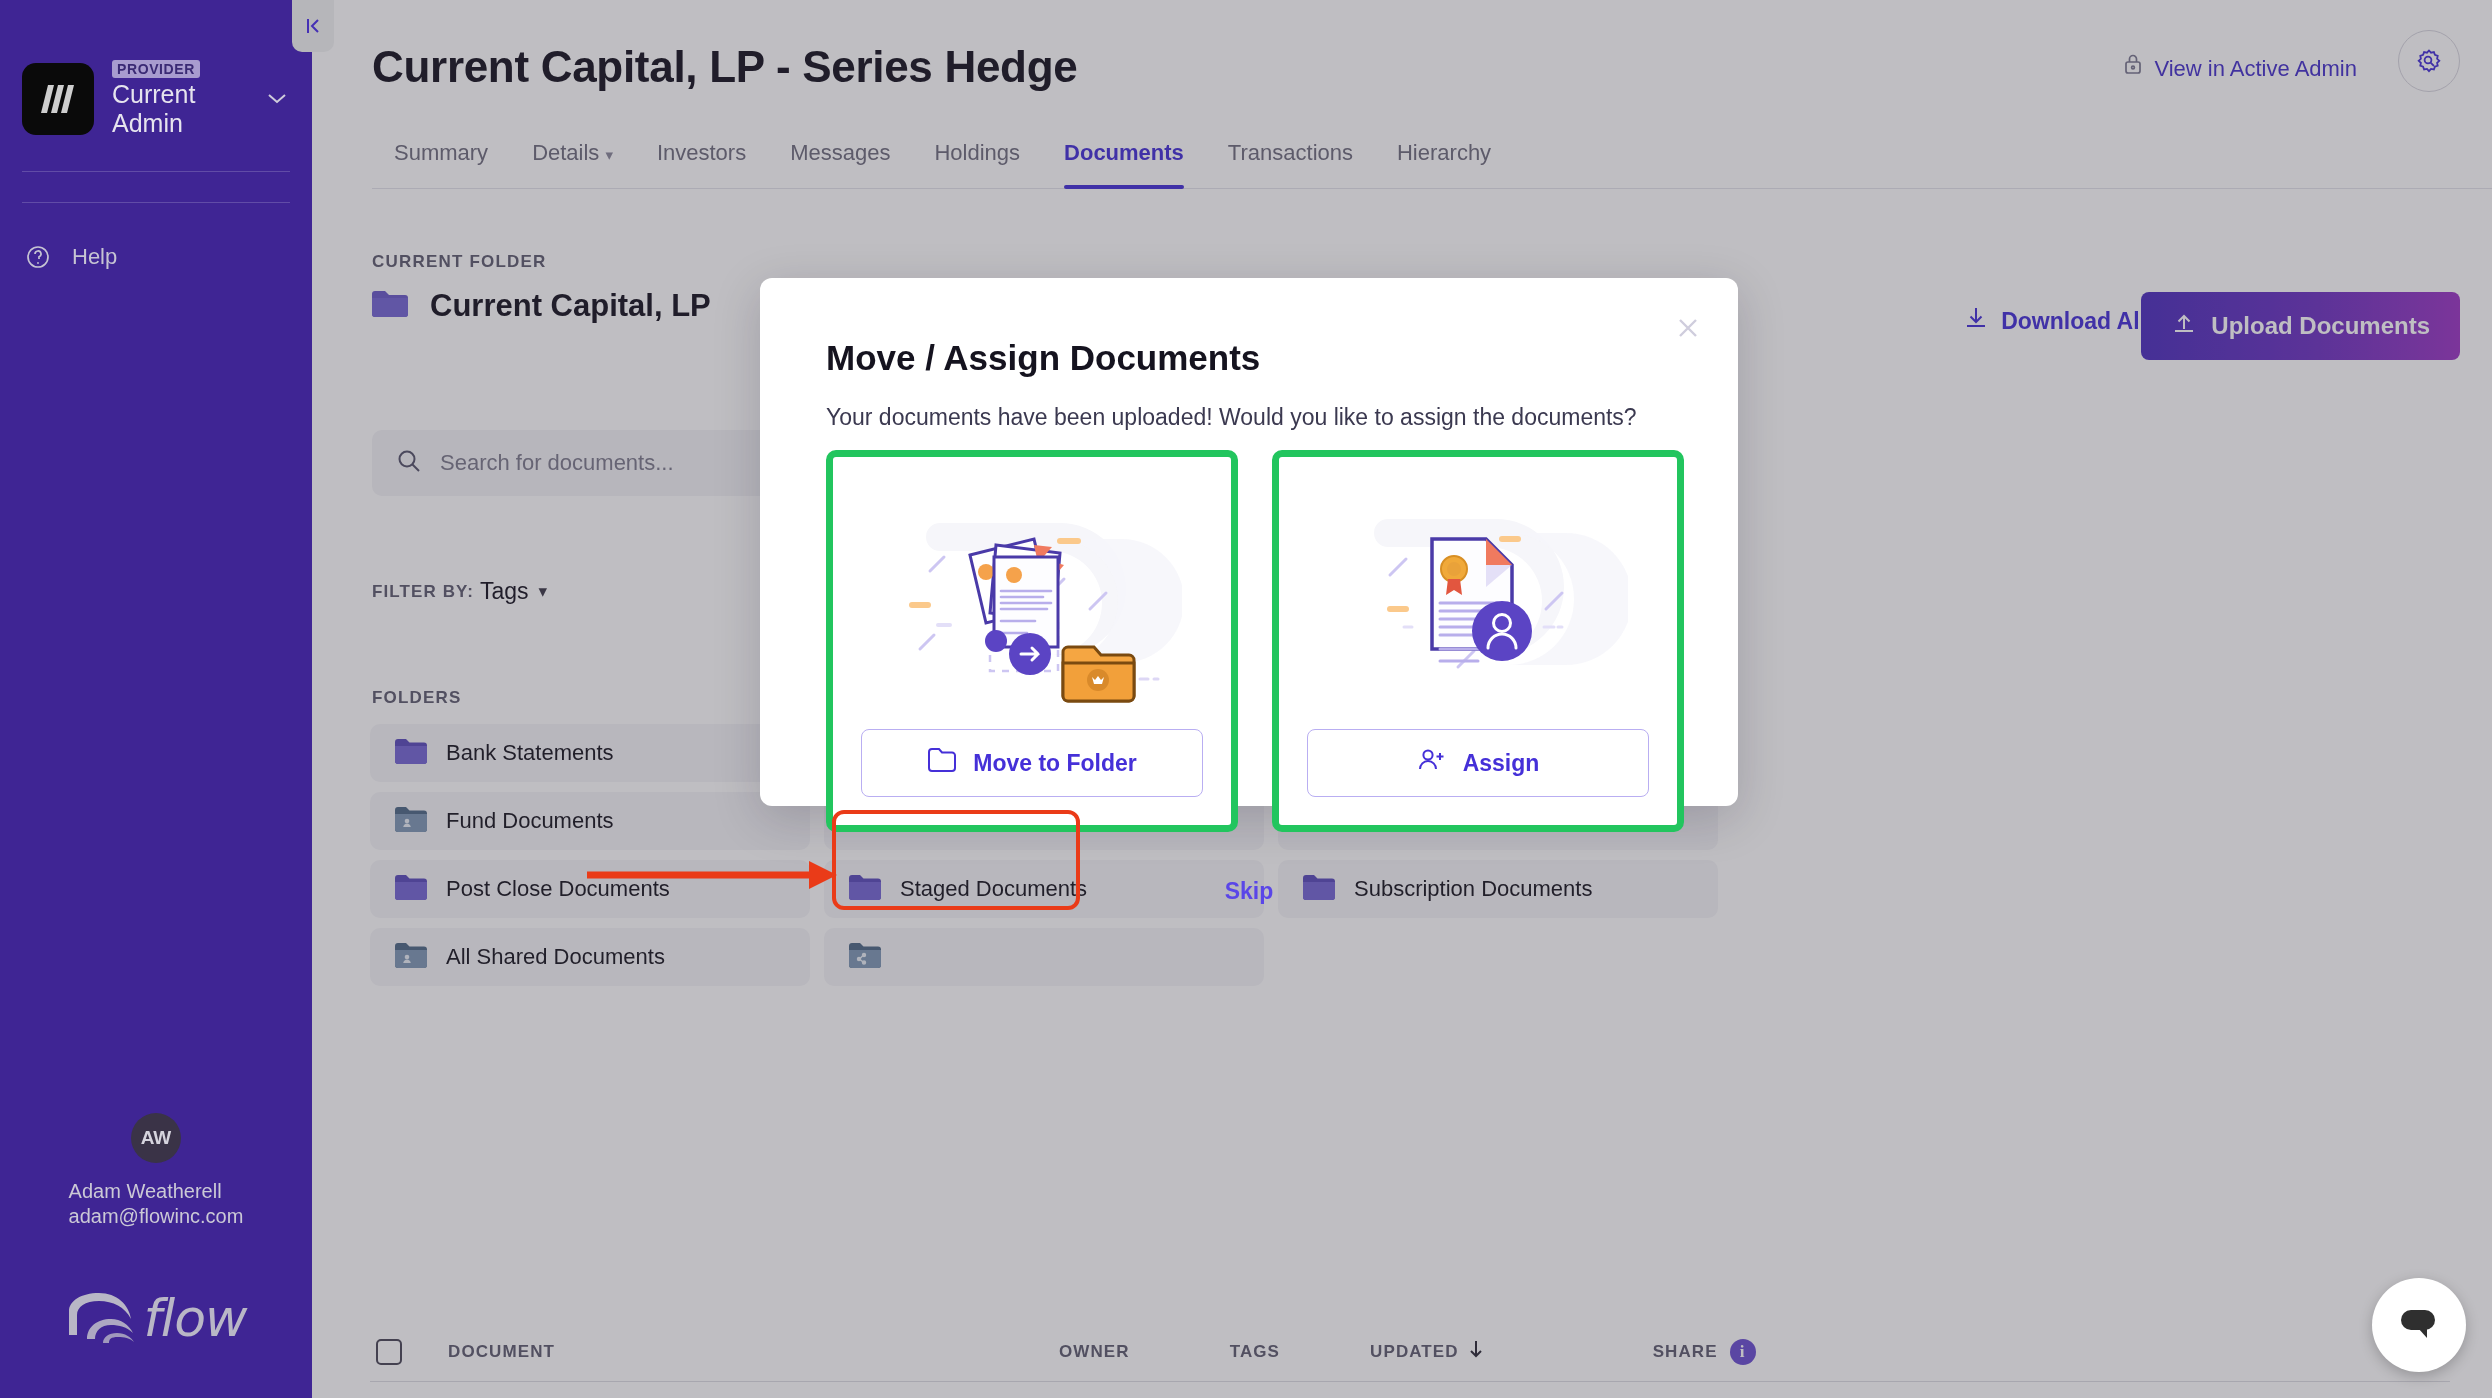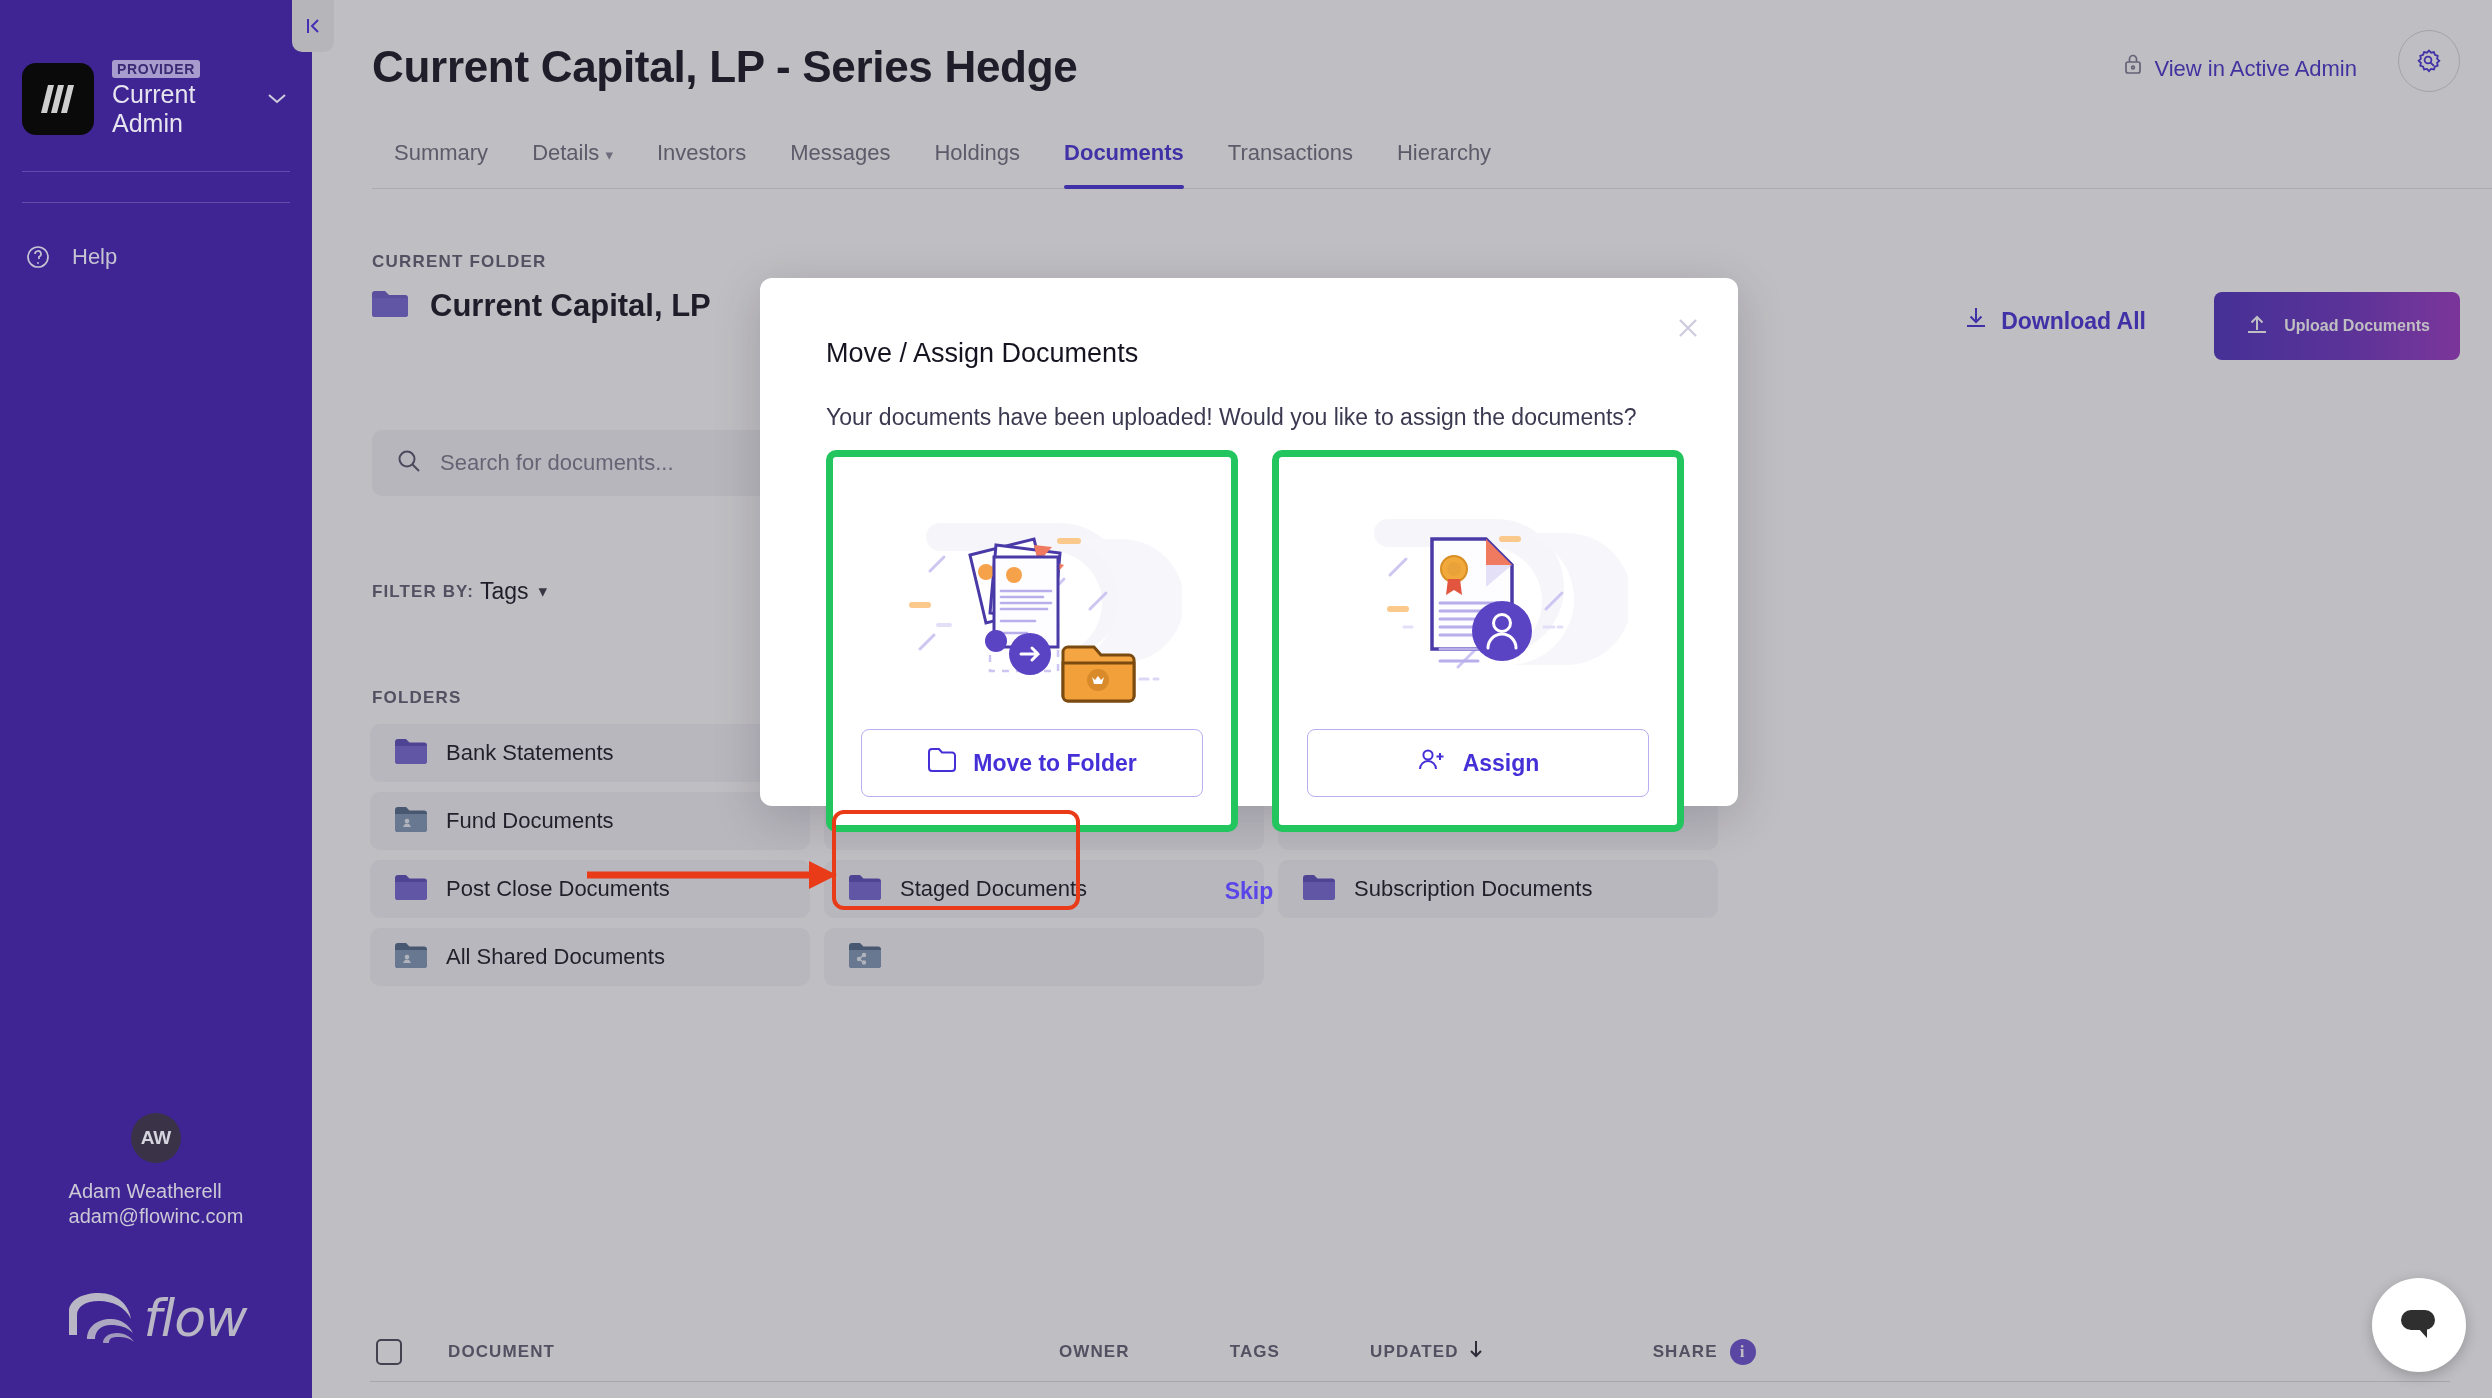--- a/index.html
+++ b/index.html
@@ -201,21 +201,21 @@
   .btn-download {
     position: absolute; right: 346px; top: 305px;
     display: flex; align-items: center; gap: 12px;
     font-size: 23px; font-weight: 700; color: #4530d8;
   }
   .btn-download svg { stroke:#4530d8; fill:none; stroke-width:2; }
   .btn-upload {
     position: absolute; right: 32px; top: 292px;
     height: 68px; border-radius: 8px; padding: 0 30px;
     background: linear-gradient(90deg,#4c2fbe 0%, #6d33c2 55%, #9c36c4 100%);
-    color: #ffffff; font-size: 16px; font-weight: 700;
+    color: #ffffff; font-size: 24px; font-weight: 700;
     display: flex; align-items: center; gap: 14px;
   }
   .btn-upload svg { stroke:#ffffff; fill:none; stroke-width:2; }
 
   .chat-fab {
     position: absolute; right: 26px; bottom: 26px;
     width: 94px; height: 94px; border-radius: 50%;
     background: #ffffff;
     box-shadow: 0 4px 14px rgba(0,0,0,.22);
     display: flex; align-items: center; justify-content: center;
@@ -236,21 +236,21 @@
   }
   #modal-inner { position: relative; width: 100%; height: 100%; padding: 0; }
   .modal-close {
     position: absolute; right: 32px; top: 32px;
     width: 36px; height: 36px;
     display: flex; align-items: center; justify-content: center;
   }
   .modal-close svg { stroke:#cfcddd; fill:none; stroke-width:2.4; }
   .modal-title {
     position: absolute; left: 66px; top: 60px;
-    font-size: 27px; font-weight: 400; color: #15131f;
+    font-size: 35px; font-weight: 700; color: #15131f;
   }
   .modal-sub {
     position: absolute; left: 66px; top: 126px;
     font-size: 23px; color: #3b3950;
   }
   .choice-row {
     position: absolute; left: 66px; top: 172px;
     display: flex; gap: 34px;
   }
   .choice-card {

